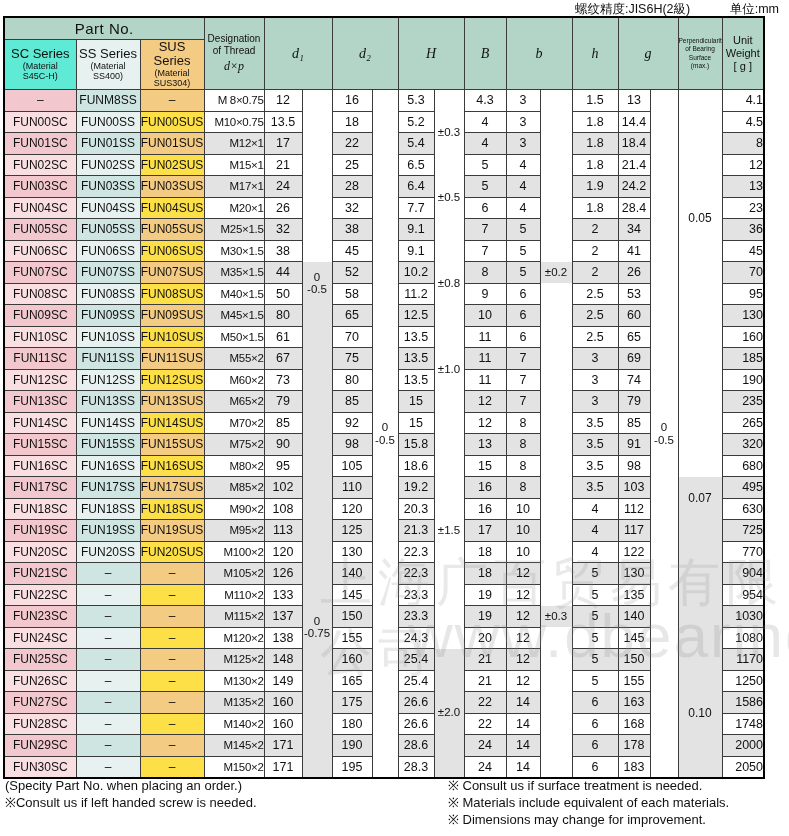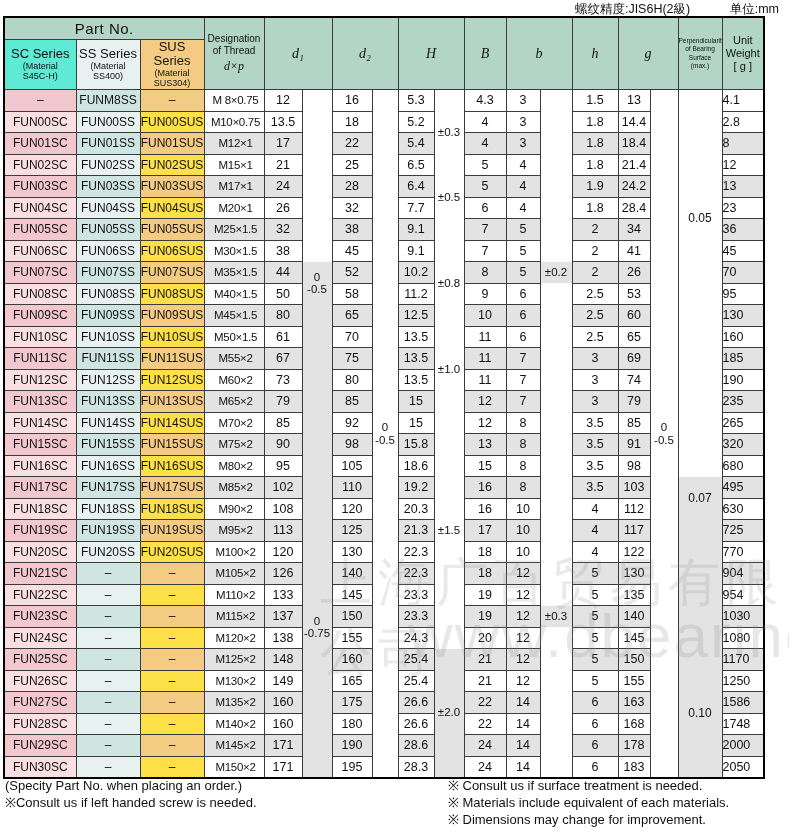--- a/index.html
+++ b/index.html
@@ -20,23 +20,23 @@
   .ser-mat{font-size:9px;line-height:1.1;display:block;white-space:pre-line}
   th.desig .t{font-size:10px;line-height:1.15;display:block;white-space:pre-line}
   .ital{font-family:"Liberation Serif",serif;font-style:italic}
   th.letter{font-size:14px}
   th.perp-h{font-size:6.5px;line-height:1.25;white-space:pre-line}
   th.wt-h{font-size:11px;line-height:1.2;white-space:pre-line}
   td.pn{font-size:12px}
   td.sc.dark{background:#f2c8ce} td.sc.light{background:#f9dee2}
   td.ss.dark{background:#cfe5e1} td.ss.light{background:#e7f2f0}
   td.sus.dark{background:#f4cb82} td.sus.light{background:#fde047}
-  td.thread{font-size:11.5px;text-align:center;padding-left:3px;letter-spacing:-.3px}
+  td.thread{font-size:11.5px;text-align:right;padding-left:3px;letter-spacing:-.3px}
   td.num{font-size:12.5px}
-  td.wt{text-align:left;}
+  td.wt{text-align:right;}
   td.tol{border-top:none;border-bottom:none;font-size:11.5px;line-height:1.1;
          white-space:pre-line;background:transparent}
   td.perp{font-size:12px}
   .wm{position:absolute;pointer-events:none;color:#8a8a8a;font-weight:400;z-index:5}
   .wm1{top:548px;left:320px;font-size:52px;letter-spacing:6px;opacity:.18}
   .wm2{top:600px;left:408px;font-size:62px;letter-spacing:2px;opacity:.20}
   .foot{position:absolute;font-size:13px;line-height:1.3;white-space:pre-line}
   .foot-left{left:5px;top:778px}
   .foot-right{left:448px;top:778px}
 </style>
@@ -137,21 +137,21 @@
         <td class="pn sus light">FUN00SUS</td>
         <td class="thread">M10×0.75</td>
         <td class="num">13.5</td>
         <td class="num">18</td>
         <td class="num">5.2</td>
         <td rowspan="2" class="tol">±0.3</td>
         <td class="num">4</td>
         <td class="num">3</td>
         <td class="num">1.8</td>
         <td class="num">14.4</td>
-        <td class="num wt">2.8</td>
+        <td class="num wt">4.5</td>
       </tr>
       <tr class="stripe">
         <td class="pn sc dark">FUN01SC</td>
         <td class="pn ss dark">FUN01SS</td>
         <td class="pn sus dark">FUN01SUS</td>
         <td class="thread">M12×1</td>
         <td class="num">17</td>
         <td class="num">22</td>
         <td class="num">5.4</td>
         <td class="num">4</td>

